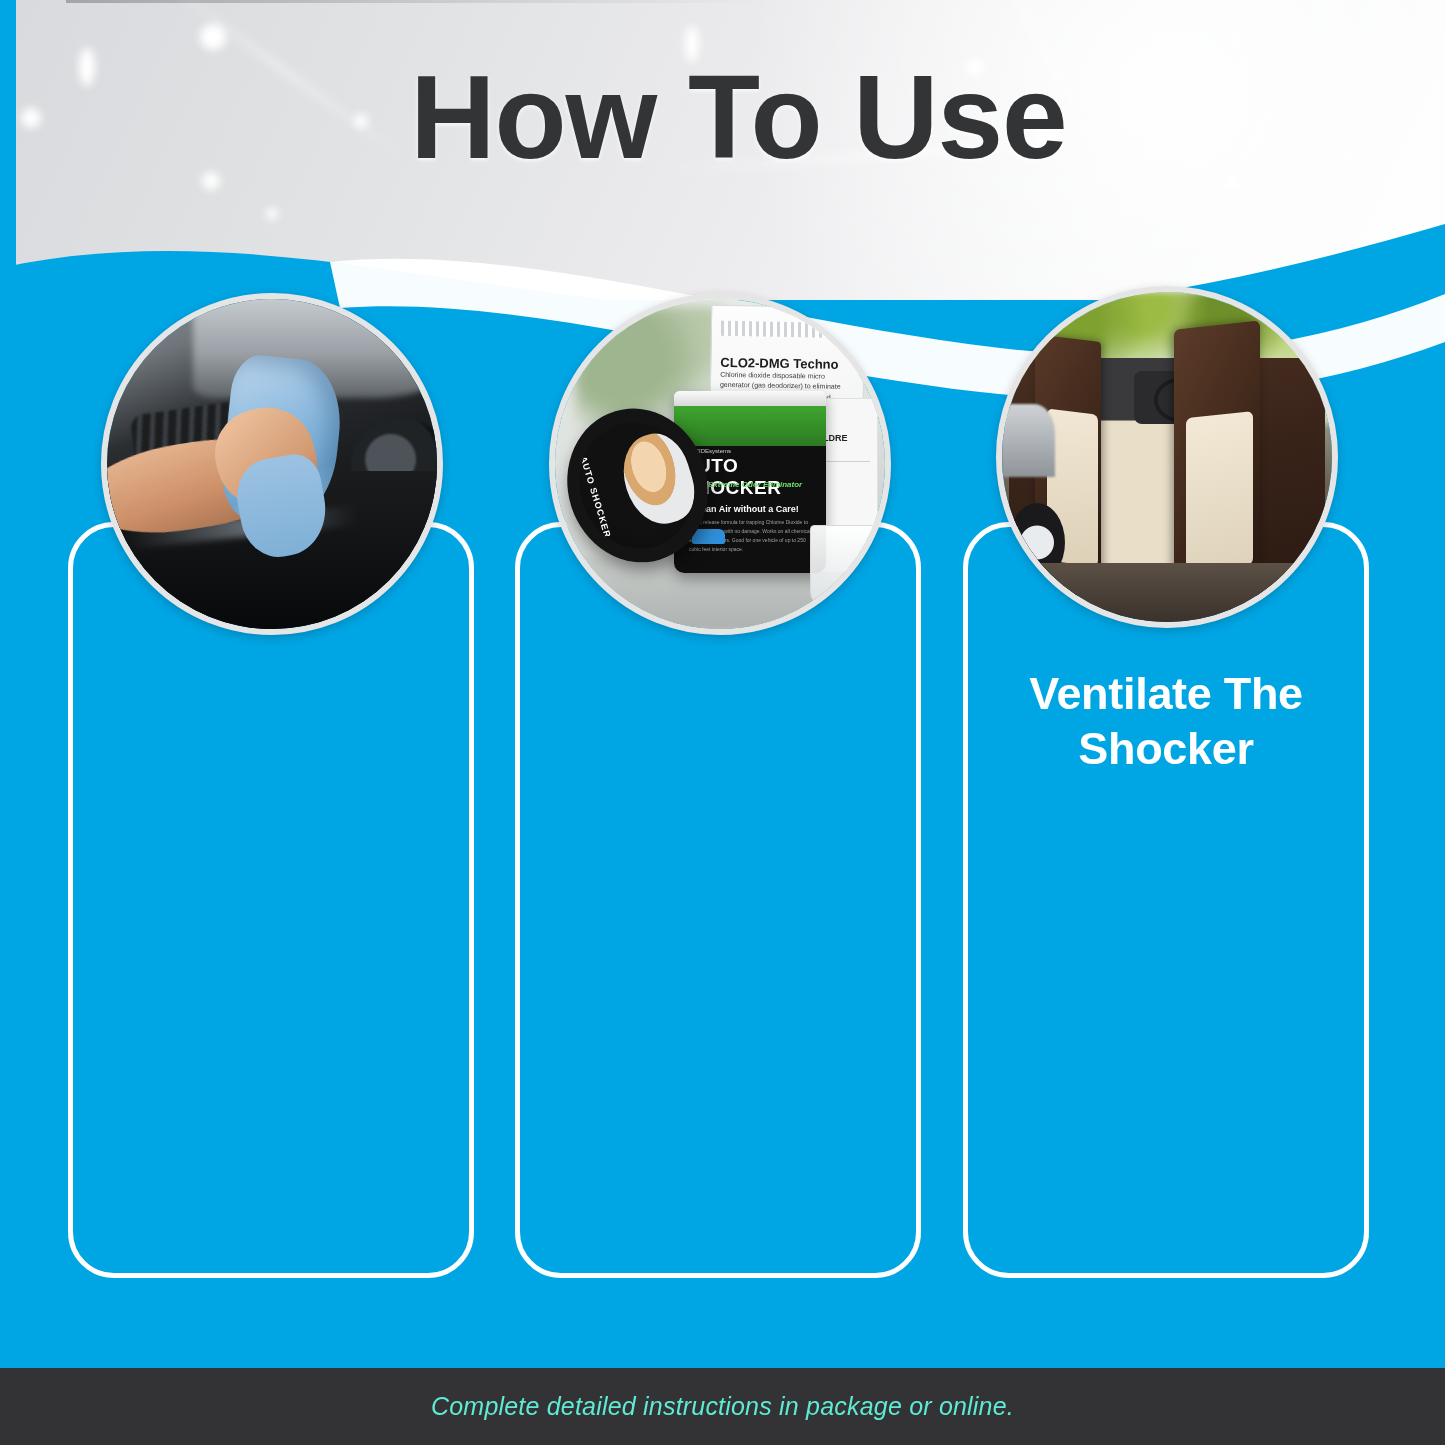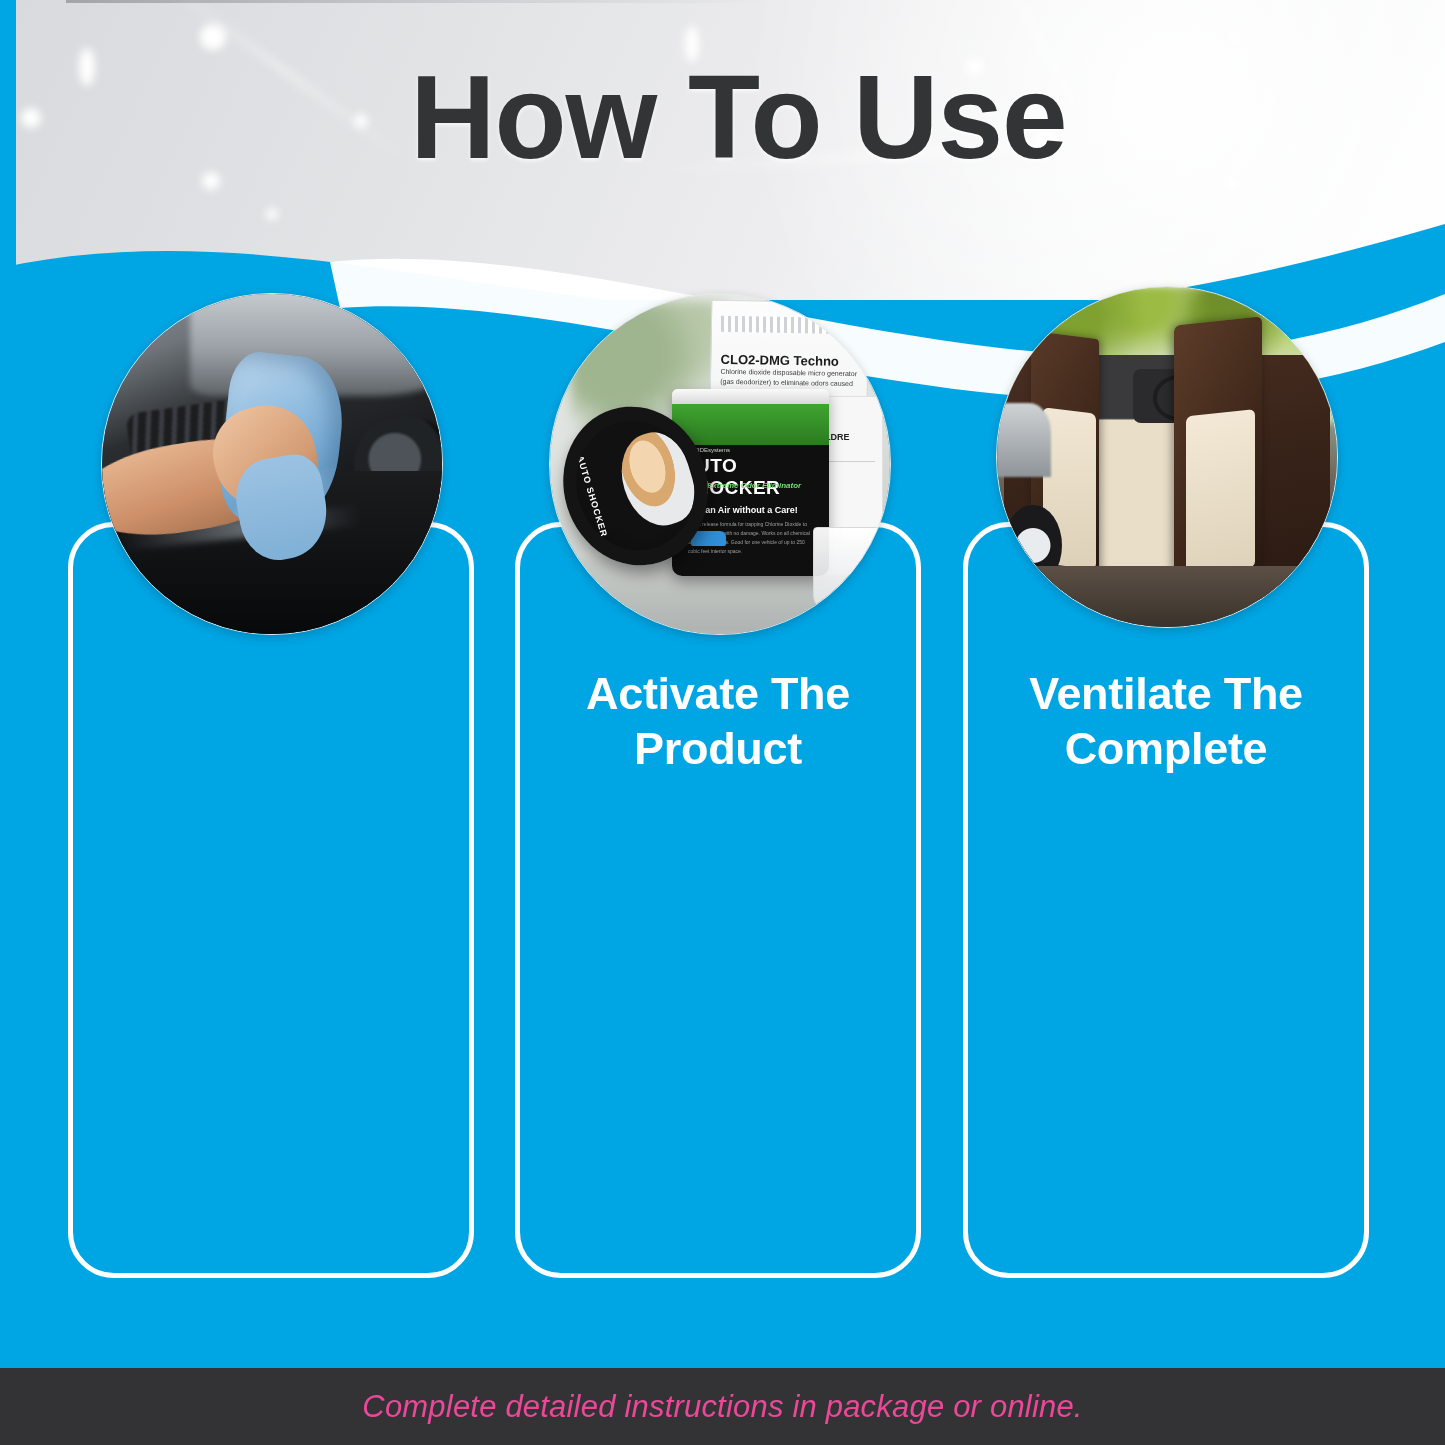--- a/index.html
+++ b/index.html
@@ -50,21 +50,21 @@
     letter-spacing:-.3px;
   }
   .card-body{
     position:absolute;left:16px;right:16px;top:310px;text-align:center;
     color:#f2fbff;font-size:41px;line-height:1.24;font-weight:normal;
   }
 
   
   .circle{
     position:absolute;width:342px;height:342px;border-radius:50%;
-    border:1px solid #e5e5e5;box-sizing:border-box;overflow:hidden;
+    border:6px solid #e5e5e5;box-sizing:border-box;overflow:hidden;
     box-shadow:0 3px 10px rgba(0,0,0,.18);
   }
   .circle.p1{left:101px;top:293px;}
   .circle.p2{left:549px;top:293px;}
   .circle.p3{left:996px;top:286px;}
   .circle .scene{position:absolute;inset:0;}
 
   
   .ph1{background:linear-gradient(160deg,#8f9499 0%,#6e7479 16%,#2b2e31 34%,#17191b 60%,#0d0e10 100%);}
   .ph1 .windshield{position:absolute;left:26%;top:-4%;width:78%;height:34%;
@@ -152,21 +152,21 @@
   .ph3 .wheelF{position:absolute;left:2%;bottom:12%;width:17%;height:24%;border-radius:50%;
     background:radial-gradient(circle at 50% 50%,#e9ecef 0 34%,#1a1a1c 36% 100%);}
   .ph3 .ground{position:absolute;left:0;bottom:0;width:100%;height:18%;background:linear-gradient(180deg,#5c5046,#3a322b);}
   .ph3 .hood{position:absolute;left:0;top:34%;width:16%;height:22%;background:linear-gradient(180deg,#cfd3d6,#8f9499);filter:blur(1px);border-radius:0 40% 0 0;}
 
   
   .footer{
     position:absolute;left:0;bottom:0;width:1445px;height:77px;background:#333335;
     display:flex;align-items:center;justify-content:center;
   }
-  .footer-text{color:#ec4899;font-style:italic;font-size:31px;letter-spacing:.2px;}
+  .footer-text{color:#5eead4;font-style:italic;font-size:25px;letter-spacing:.2px;}
 </style>
 </head>
 <body>
 
 <div id="page">
 
   <div class="header">
     <div class="hdr-topline"></div>
 
     <div class="bokeh" style="left:184px;top:24px;width:26px;height:26px;"></div>
@@ -192,25 +192,24 @@
     <path d="M330,72 C520,52 760,130 1000,158 C1190,180 1330,150 1445,104 L1445,152 C1320,198 1170,224 980,202 C740,174 520,104 340,118 Z" fill="#ffffff" opacity="0.97"></path>
     <path d="M0,206 C180,188 360,212 520,238 L0,238 Z" fill="#00A5E4" opacity="0"></path>
   </svg>
 
   <div class="cards">
 
     <div class="card c1">
     </div>
 
     <div class="card c2">
-      <div class="card-title">Activate The Product</div>
     </div>
 
     <div class="card c3">
-      <div class="card-title">Ventilate The Complete</div>
+      <div class="card-title">Ventilate The Shocker</div>
     </div>
 
     <div class="circle p1">
       <div class="scene ph1">
         <div class="windshield"></div>
         <div class="vent"></div>
         <div class="vent2"></div>
         <div class="greenbit"></div>
         <div class="dash"></div>
         <div class="dashhi"></div>

